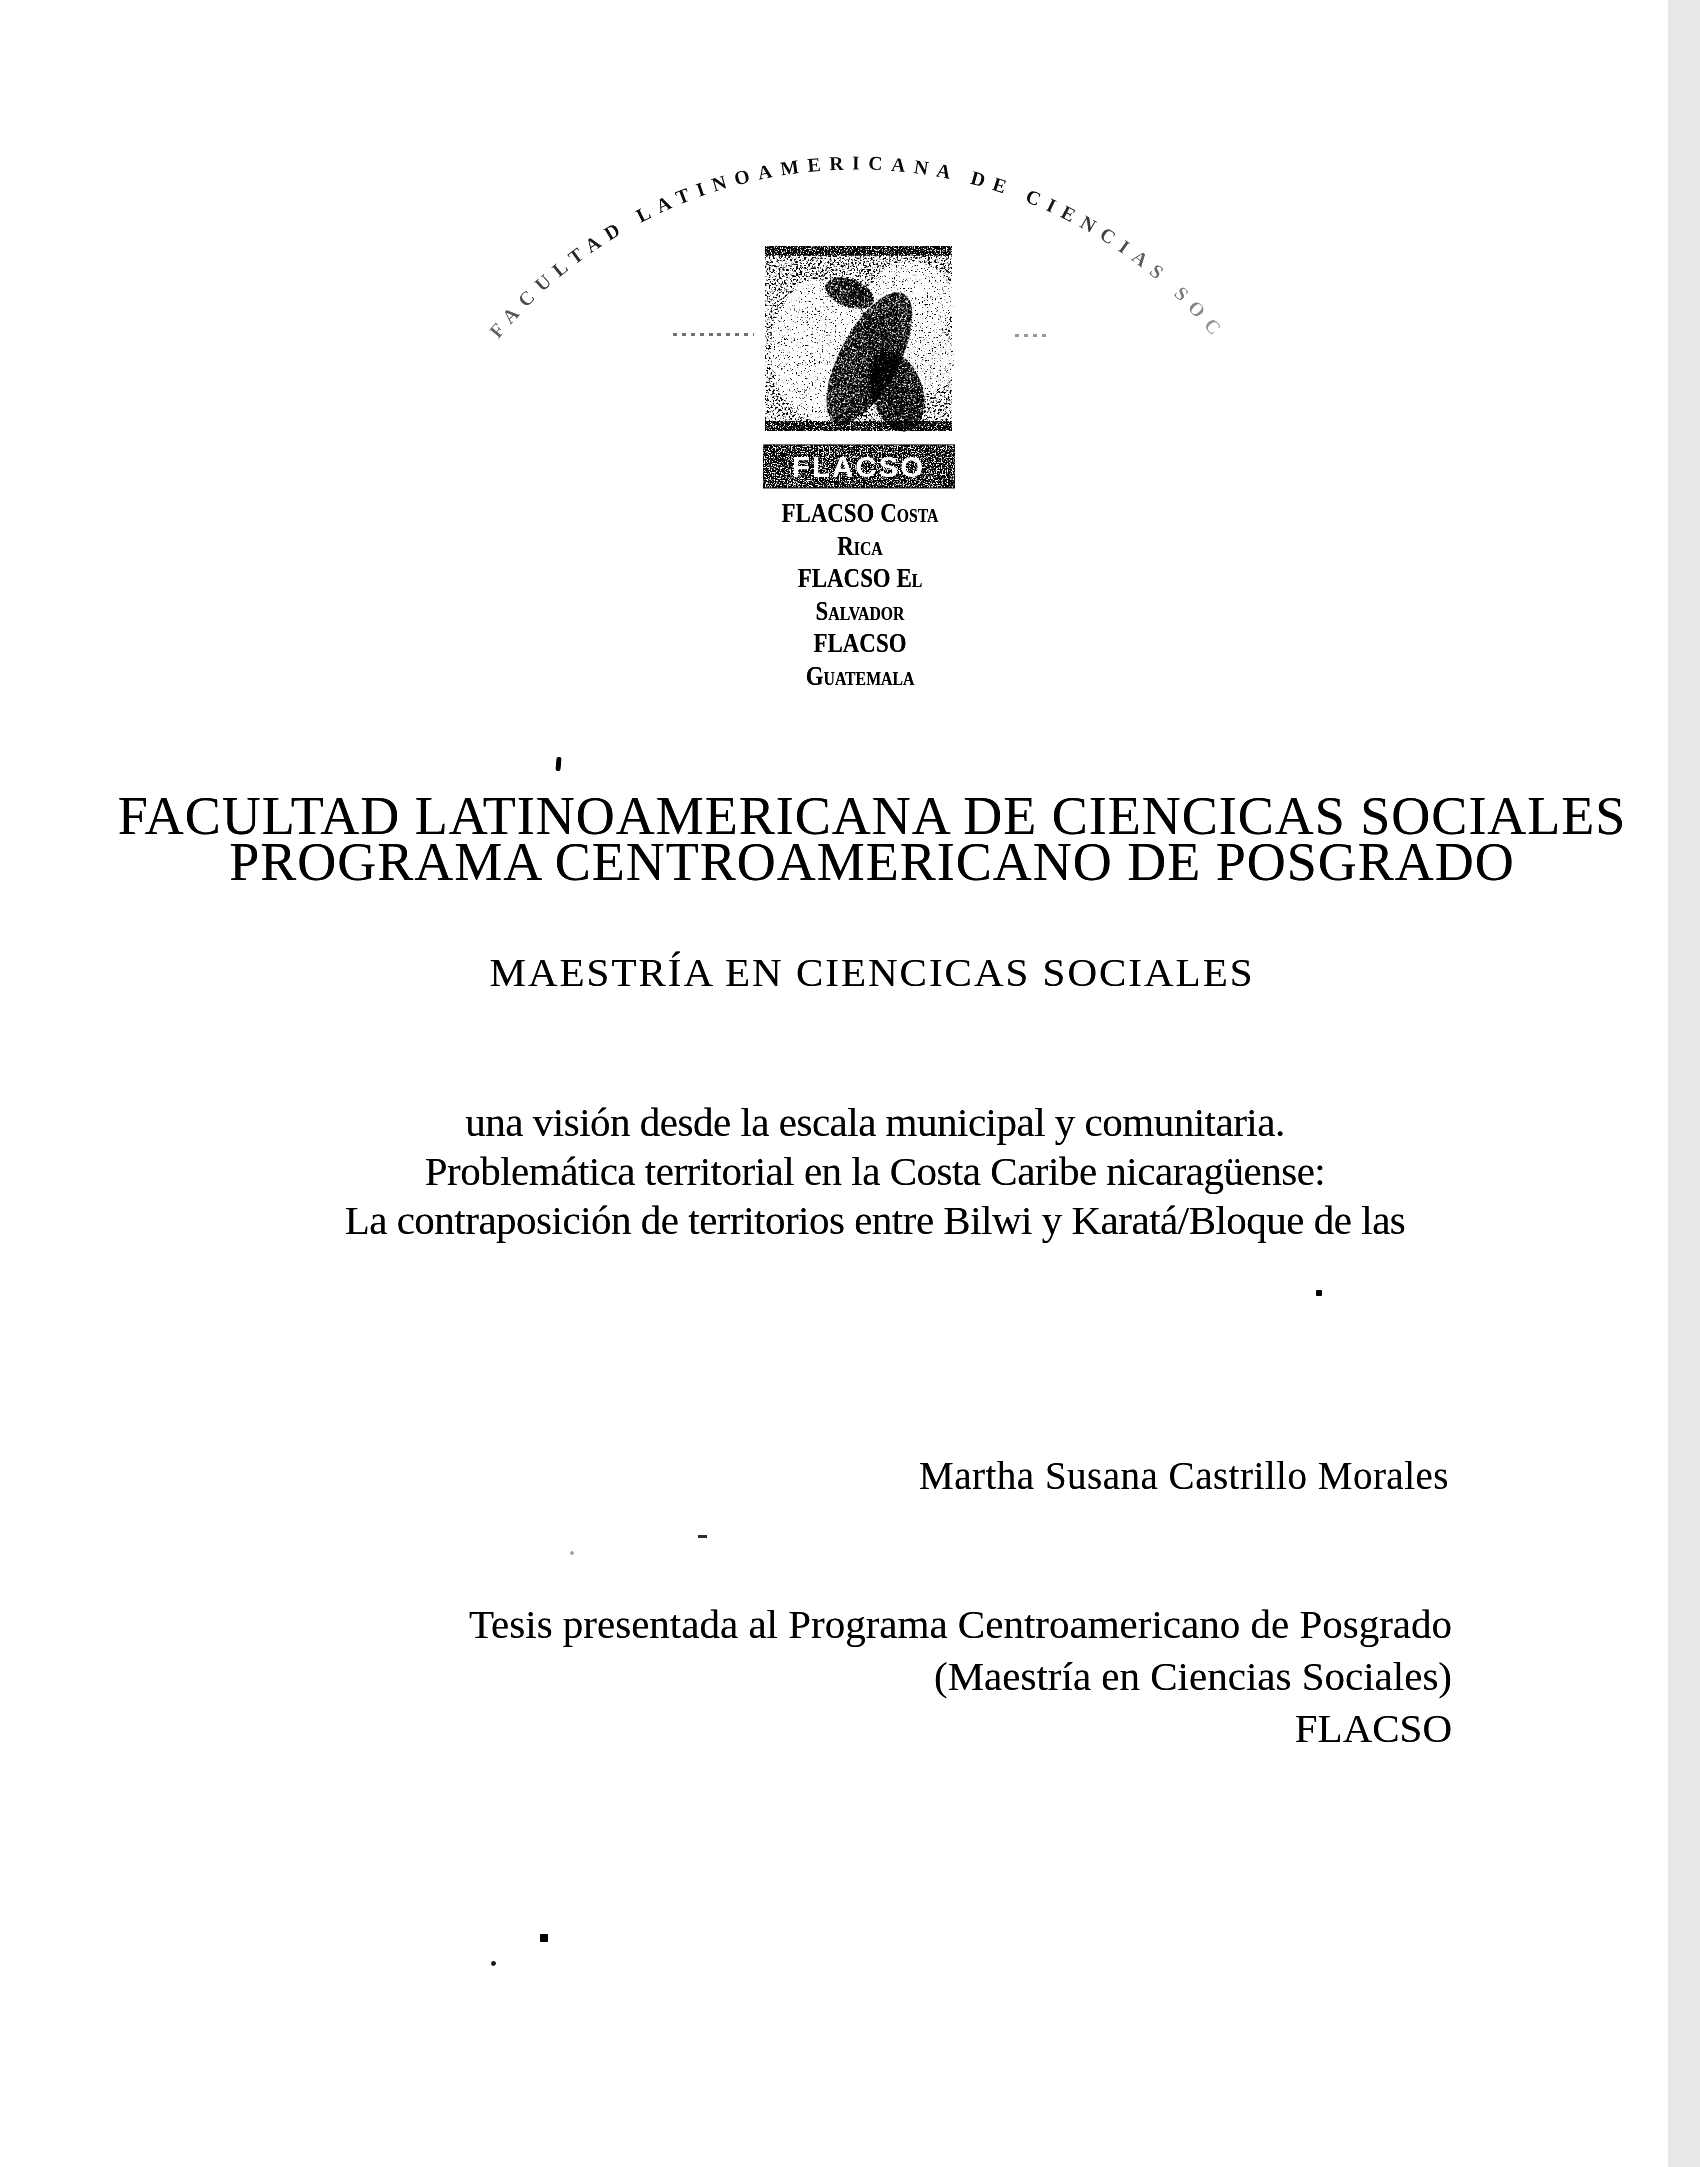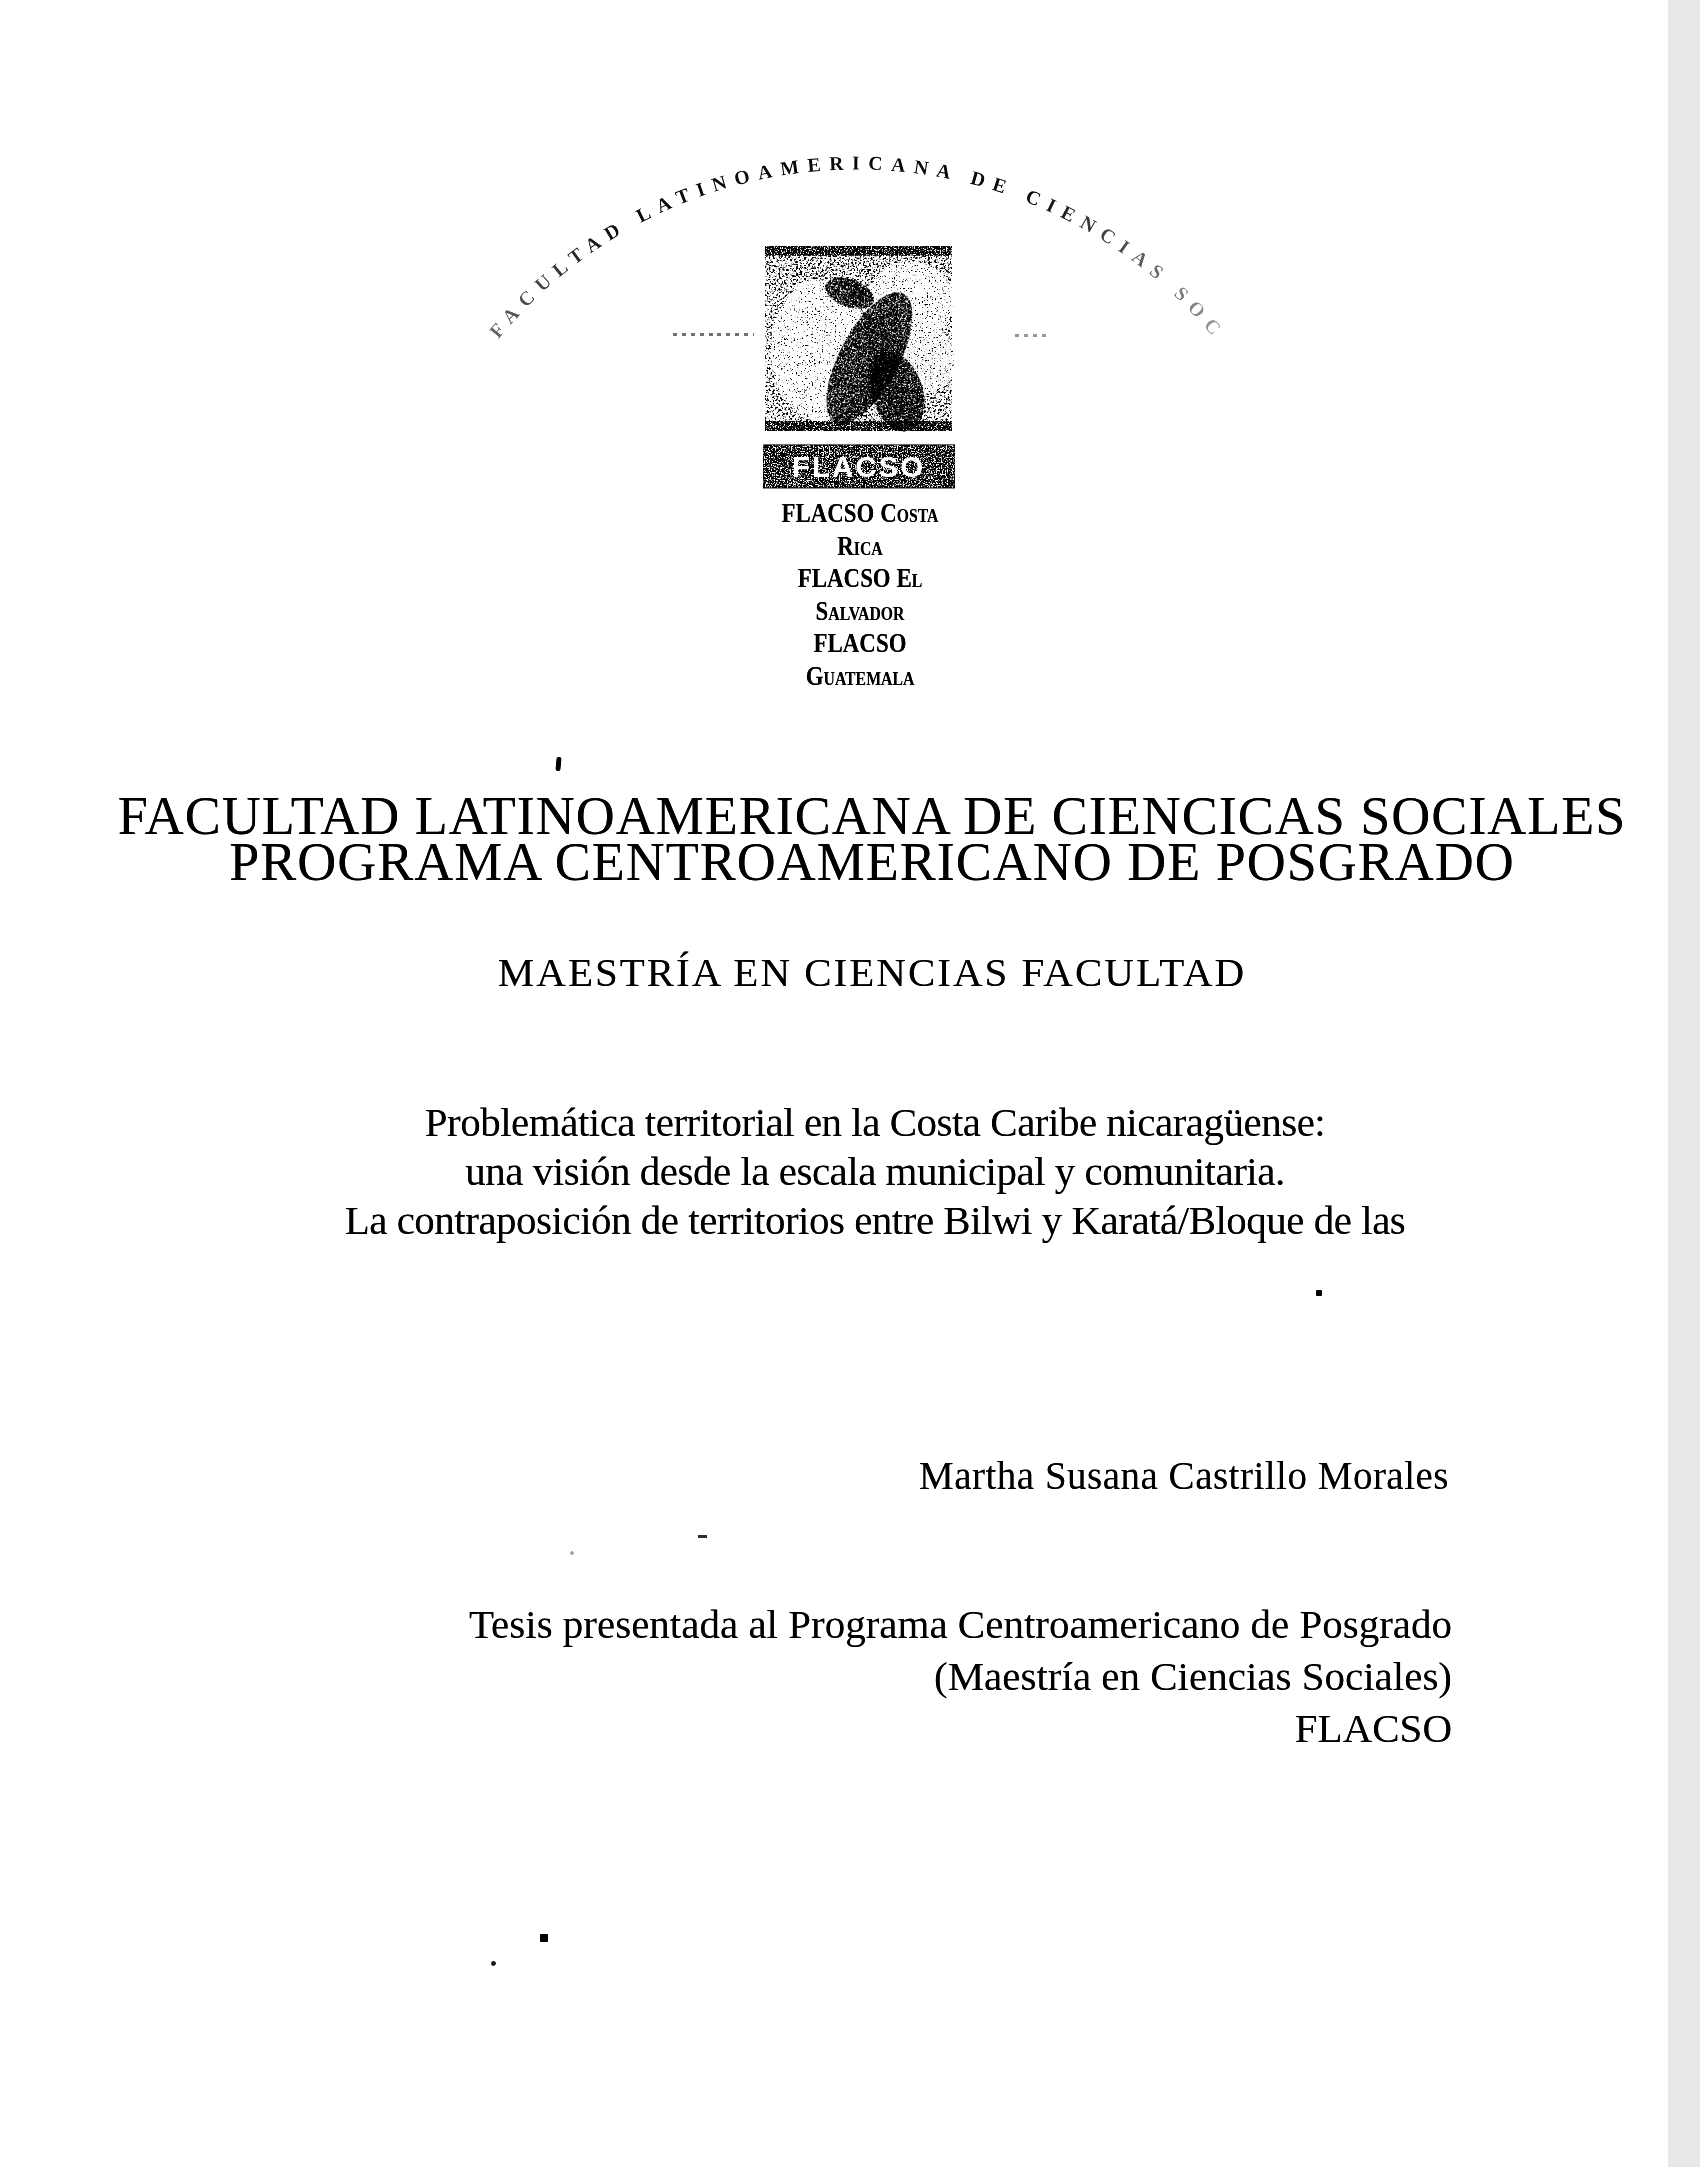--- a/index.html
+++ b/index.html
@@ -146,25 +146,25 @@
     <div>FLACSO Guatemala</div>
   </div>
 
   <div class="tick"></div>
 
   <div class="heading txt">
     <div>FACULTAD LATINOAMERICANA DE CIENCICAS SOCIALES</div>
     <div>PROGRAMA CENTROAMERICANO DE POSGRADO</div>
   </div>
 
-  <div class="degree txt">MAESTRÍA EN CIENCIAS FACULTAD</div>
+  <div class="degree txt">MAESTRÍA EN CIENCICAS SOCIALES</div>
 
   <div class="thesis-title txt">
+    <div>una visión desde la escala municipal y comunitaria.</div>
     <div>Problemática territorial en la Costa Caribe nicaragüense:</div>
-    <div>una visión desde la escala municipal y comunitaria.</div>
     <div>La contraposición de territorios entre Bilwi y Karatá/Bloque de las</div>
   </div>
 
   <div class="author txt">Martha Susana Castrillo Morales</div>
 
   <div class="submission txt">
     <div>Tesis presentada al Programa Centroamericano de Posgrado</div>
     <div>(Maestría en Ciencias Sociales)</div>
     <div>FLACSO</div>
   </div>

